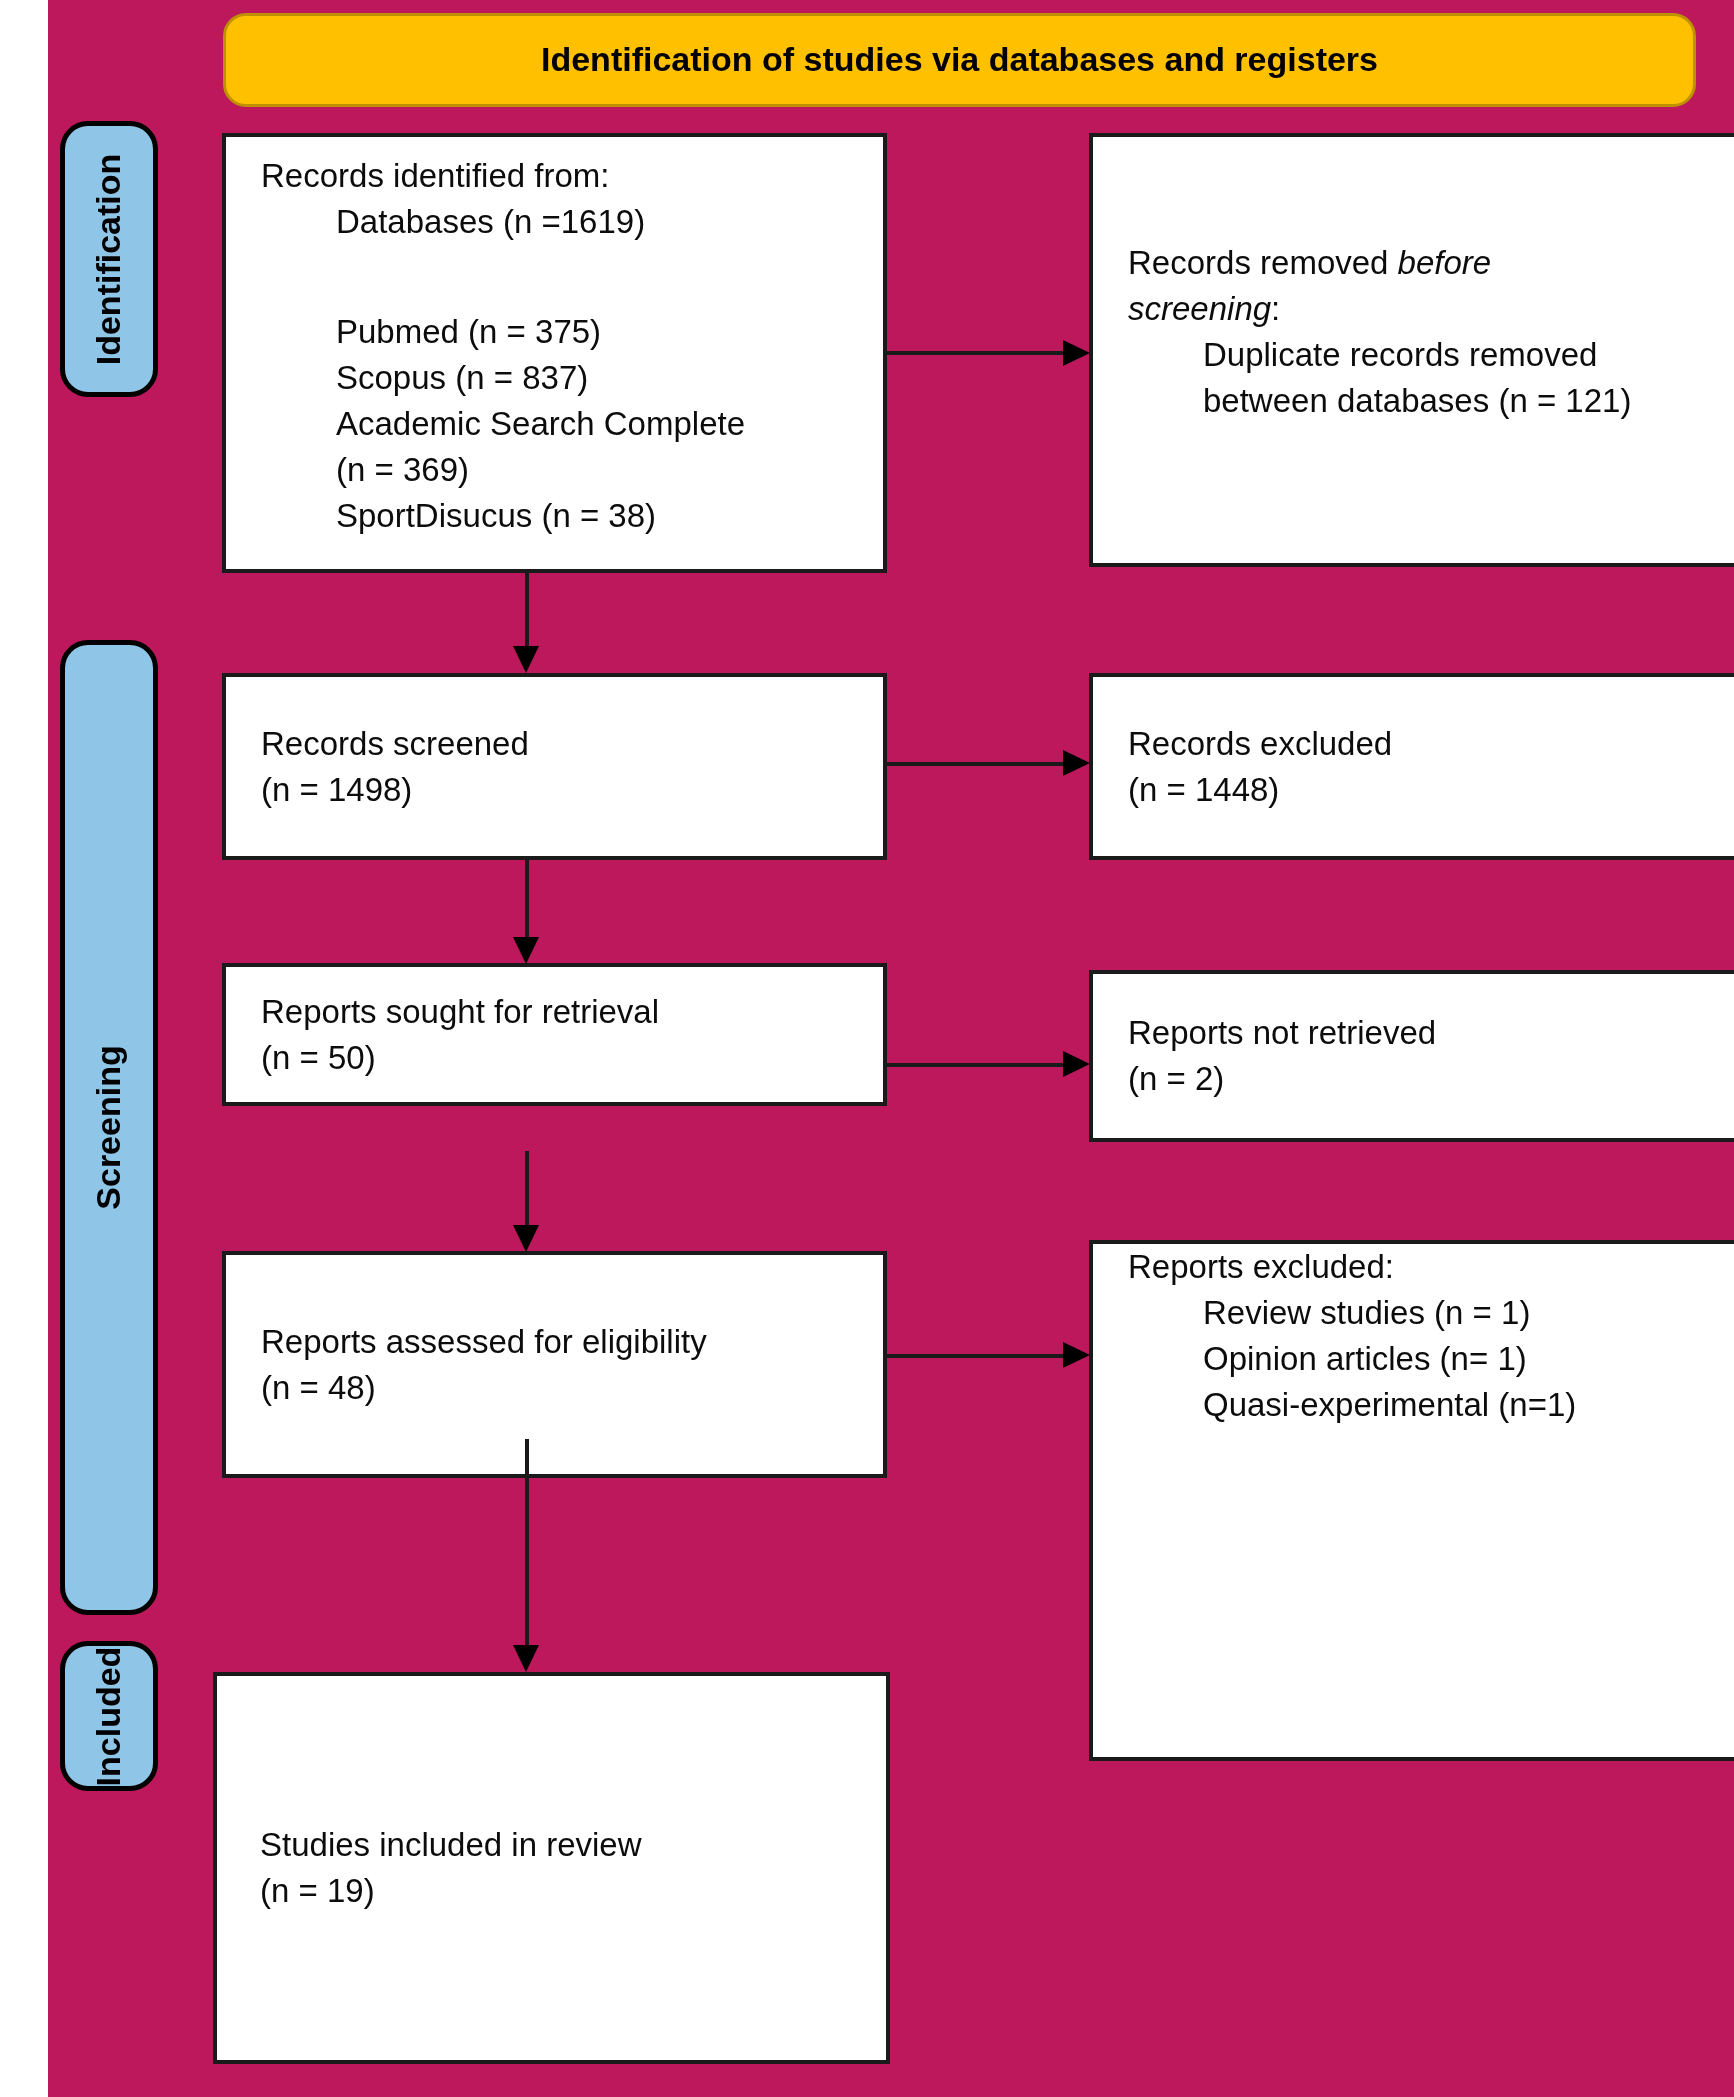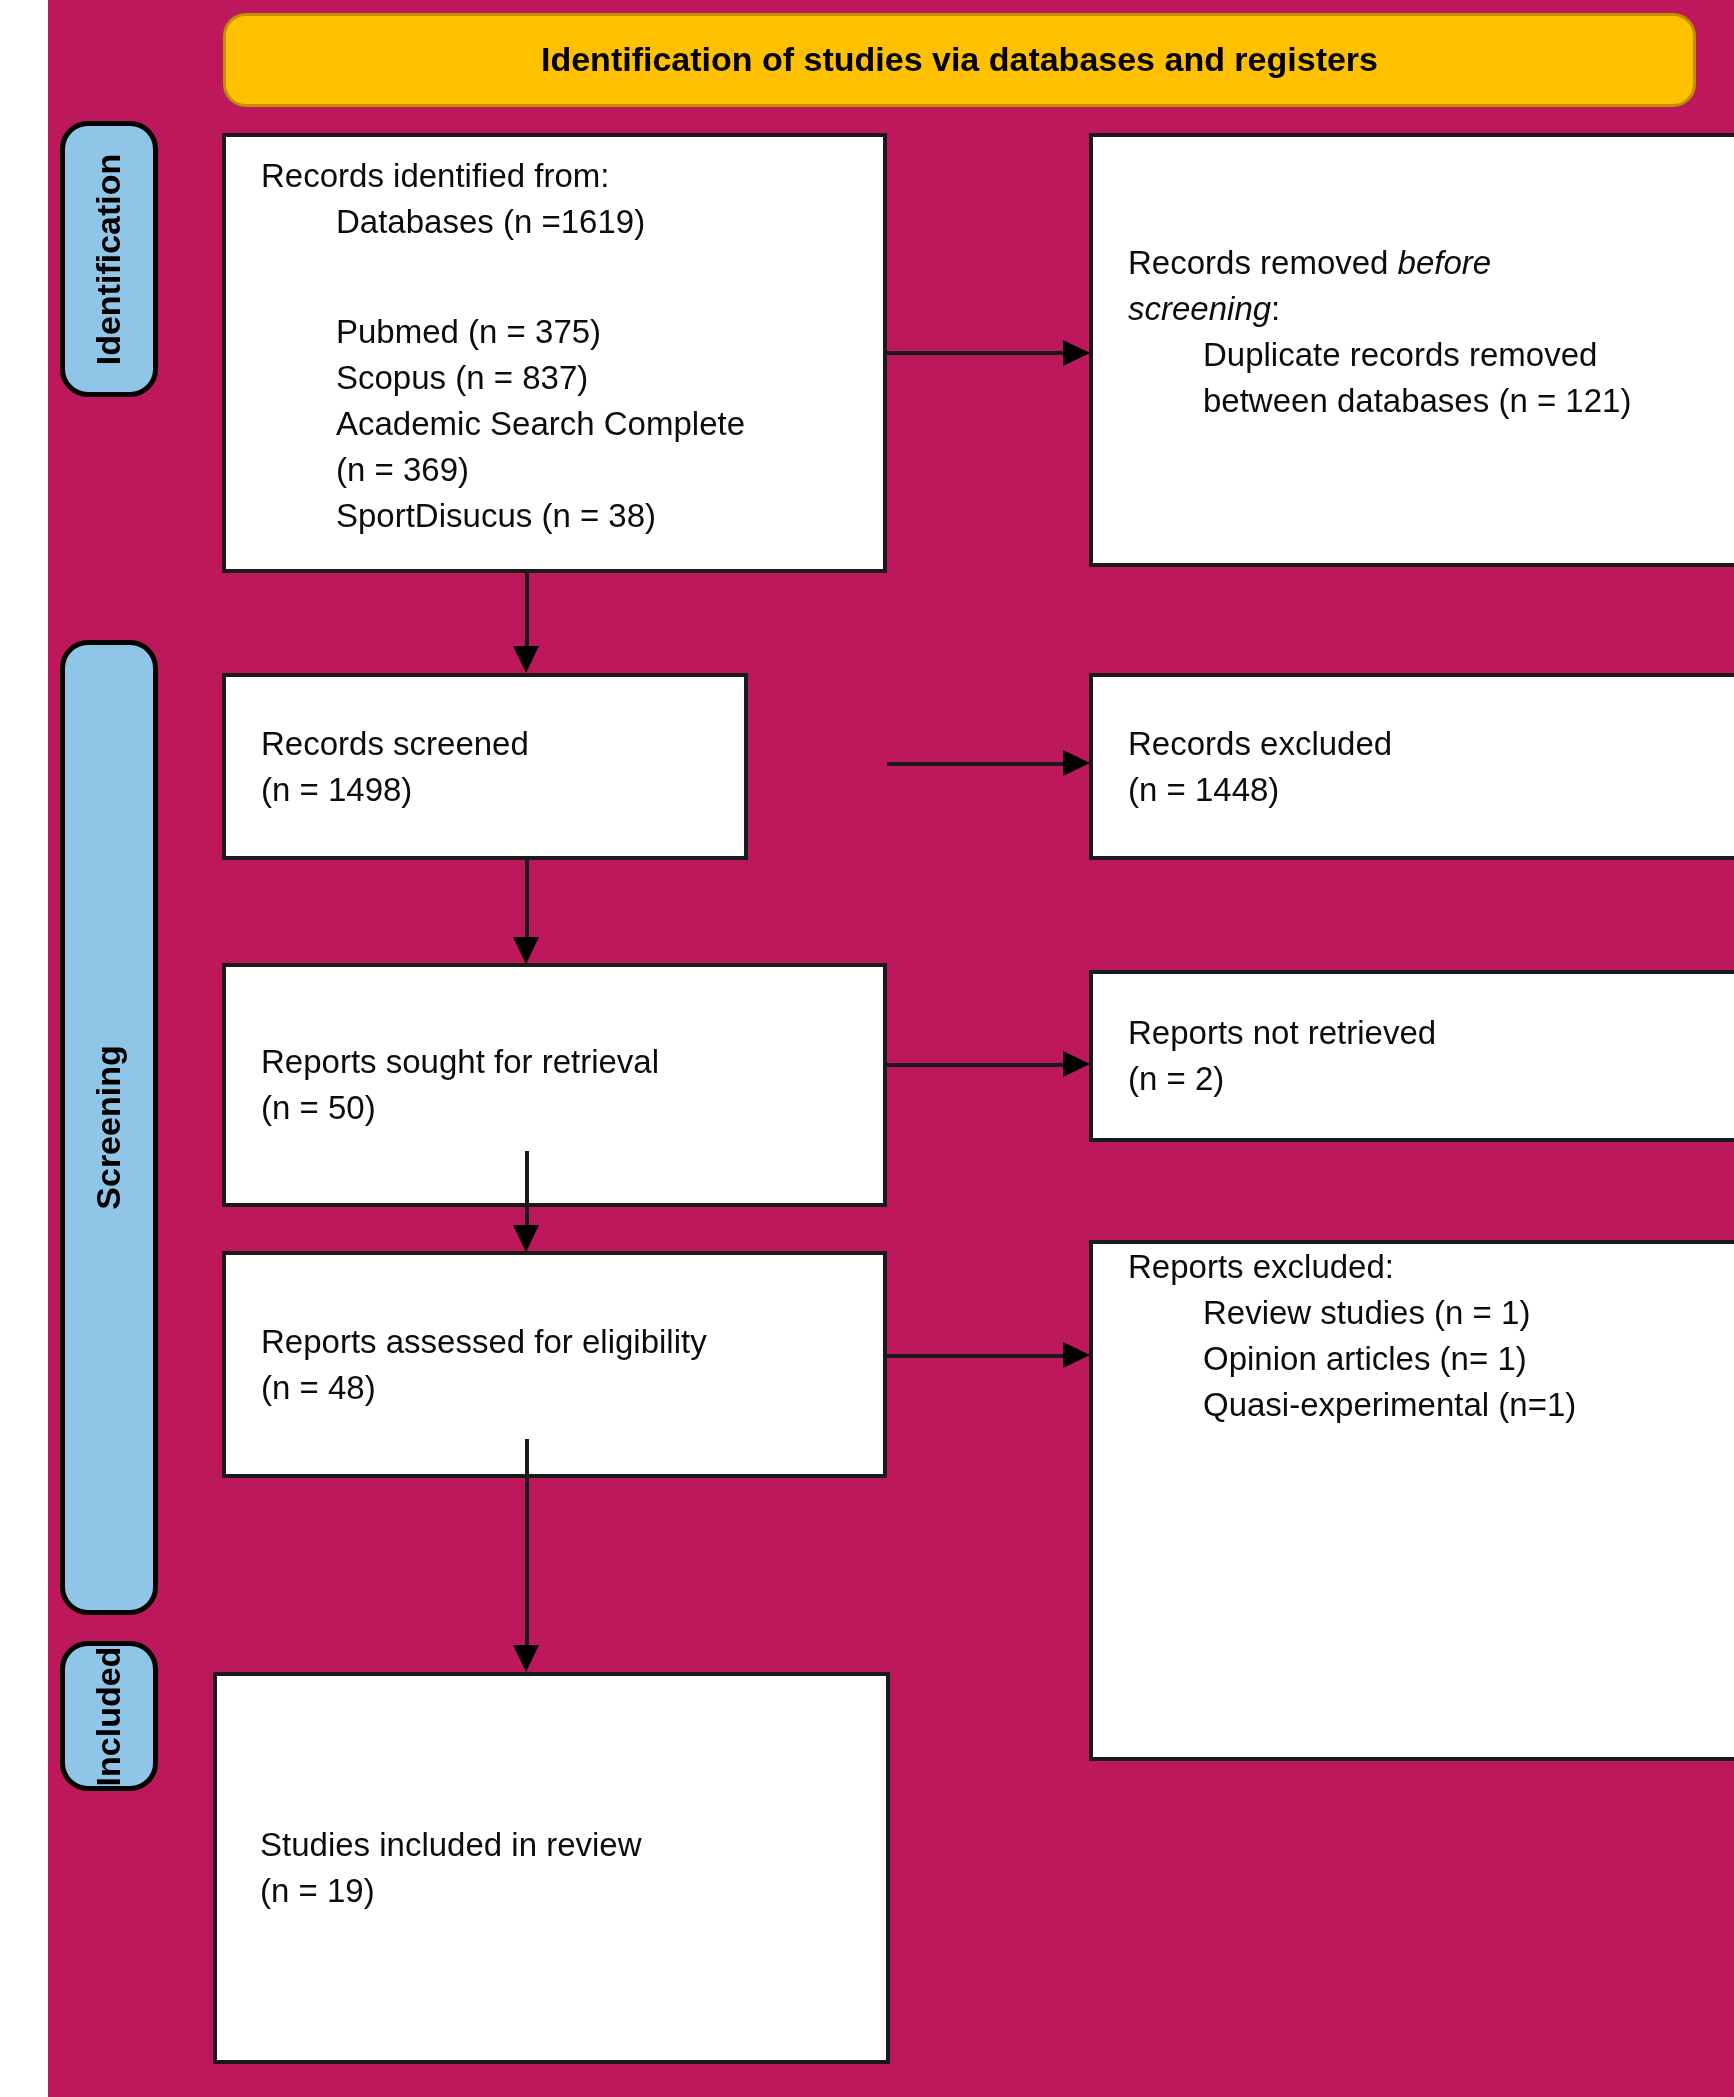--- a/index.html
+++ b/index.html
@@ -95,35 +95,35 @@
 
   <div class="abs box" style="left:1041px;top:133px;width:680px;height:434px;">
     <div class="txt" style="padding-top:103px;">
       <div class="bline"><span>Records removed </span><em>before</em></div>
       <div class="bline"><em>screening</em><span>:</span></div>
       <div class="bline indent">Duplicate records removed</div>
       <div class="bline indent">between databases (n = 121)</div>
     </div>
   </div>
 
-  <div class="abs box" style="left:174px;top:673px;width:526px;height:187px;">
+  <div class="abs box" style="left:174px;top:673px;width:665px;height:187px;">
     <div class="txt vcenter">
       <div class="bline">Records screened</div>
       <div class="bline">(n = 1498)</div>
     </div>
   </div>
 
   <div class="abs box" style="left:1041px;top:673px;width:680px;height:187px;">
     <div class="txt vcenter">
       <div class="bline">Records excluded</div>
       <div class="bline">(n = 1448)</div>
     </div>
   </div>
 
-  <div class="abs box" style="left:174px;top:963px;width:665px;height:244px;">
+  <div class="abs box" style="left:174px;top:963px;width:665px;height:143px;">
     <div class="txt vcenter">
       <div class="bline">Reports sought for retrieval</div>
       <div class="bline">(n = 50)</div>
     </div>
   </div>
 
   <div class="abs box" style="left:1041px;top:970px;width:680px;height:172px;">
     <div class="txt vcenter">
       <div class="bline">Reports not retrieved</div>
       <div class="bline">(n = 2)</div>

